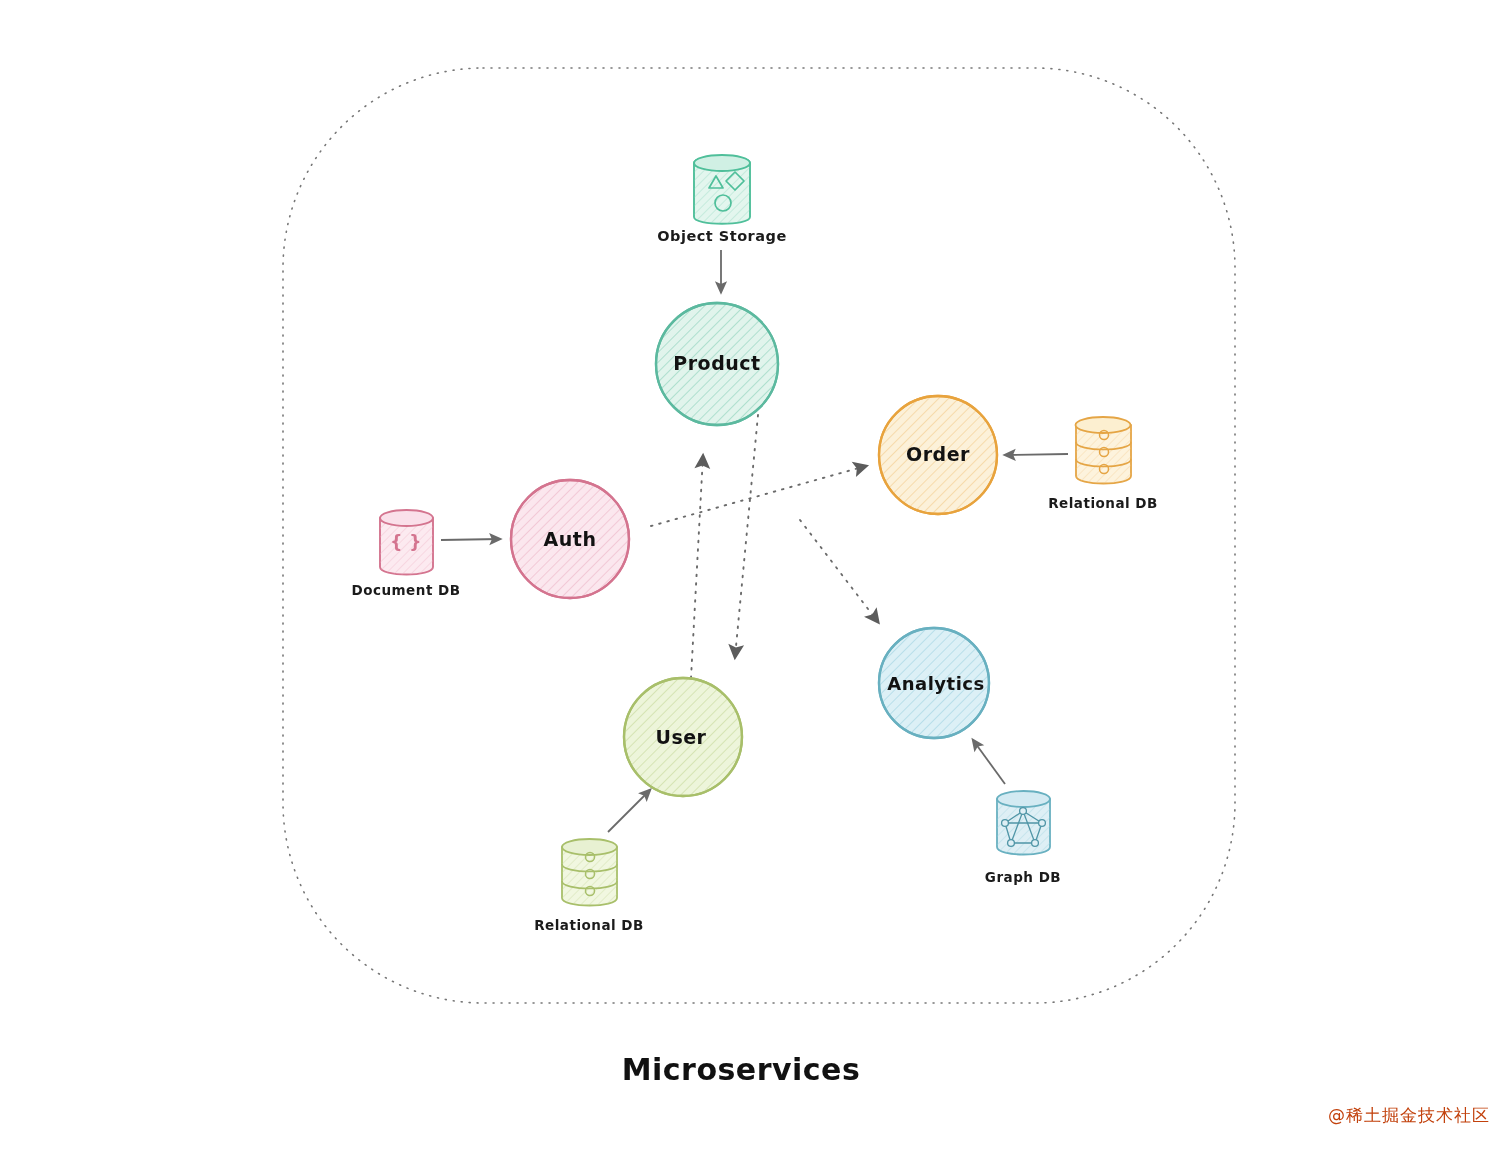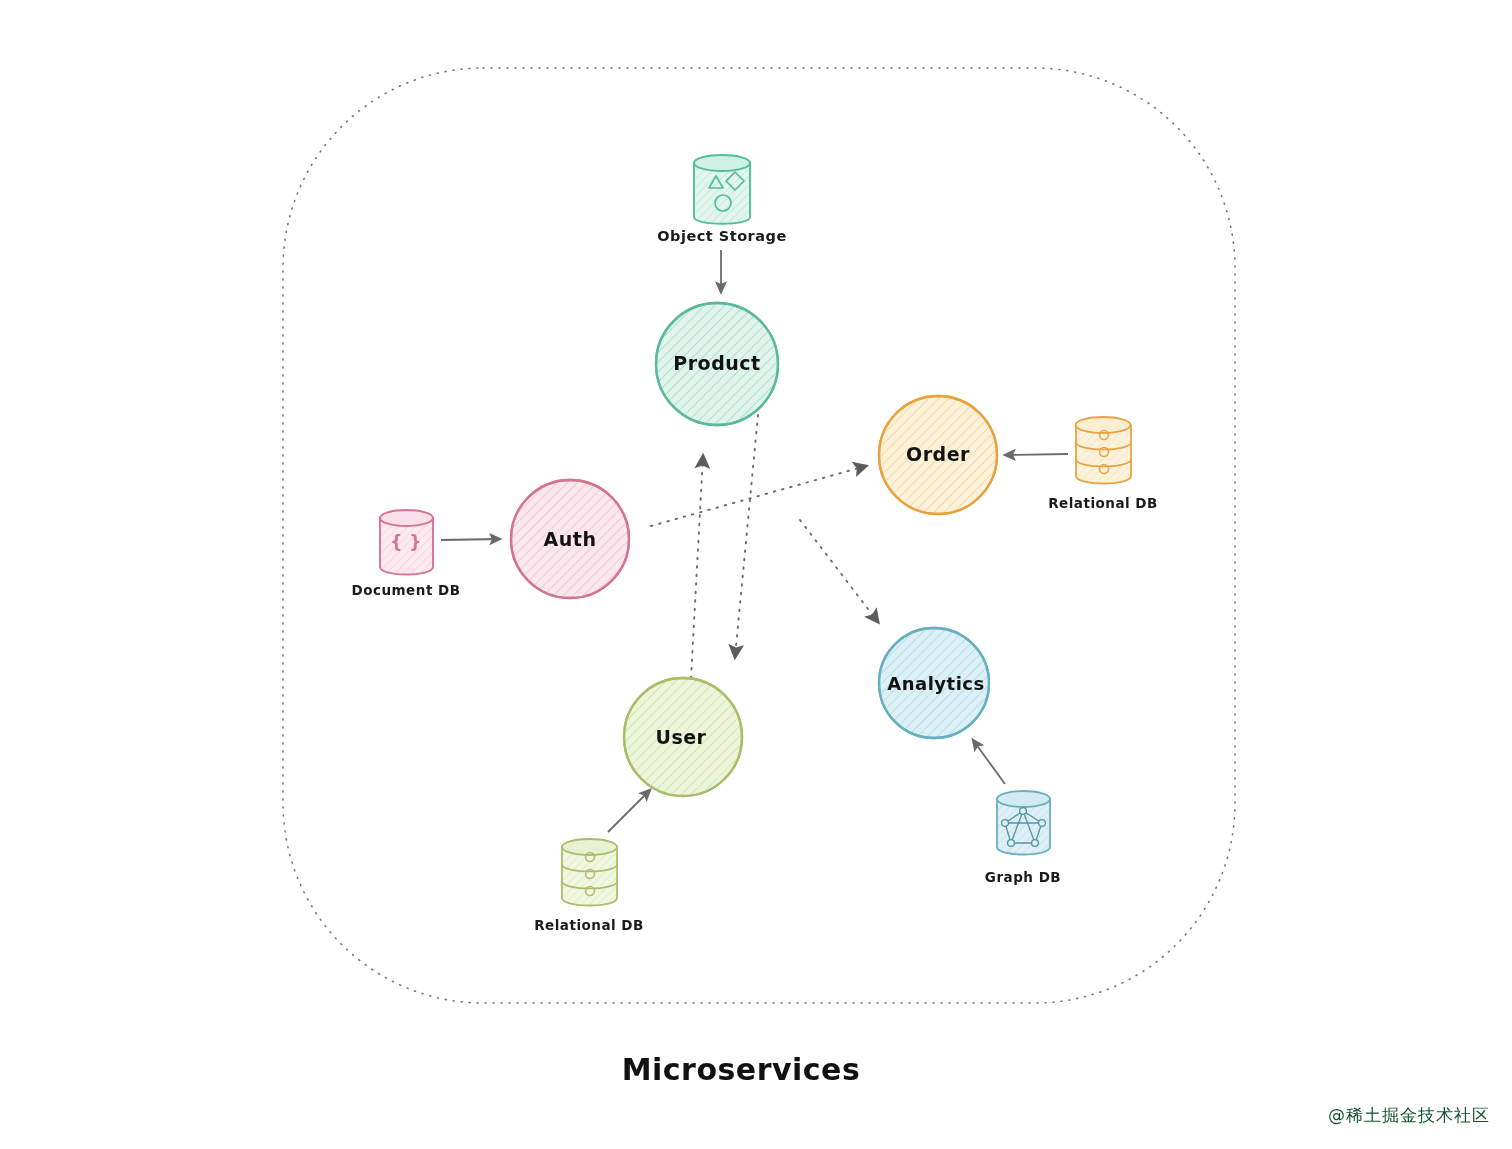--- a/index.html
+++ b/index.html
@@ -22,21 +22,21 @@
   }
   .hand {
     font-family: "DejaVu Sans", sans-serif;
     font-weight: 700;
     letter-spacing: 0.5px;
   }
   #watermark {
     position: absolute;
     right: 22px;
     bottom: 22px;
-    color: #14532d;
+    color: #c2410c;
     font-size: 17px;
     font-family: "DejaVu Sans", sans-serif;
     letter-spacing: 1px;
     user-select: none;
     text-align: center;
   }
 </style>
 </head>
 <body>
 

